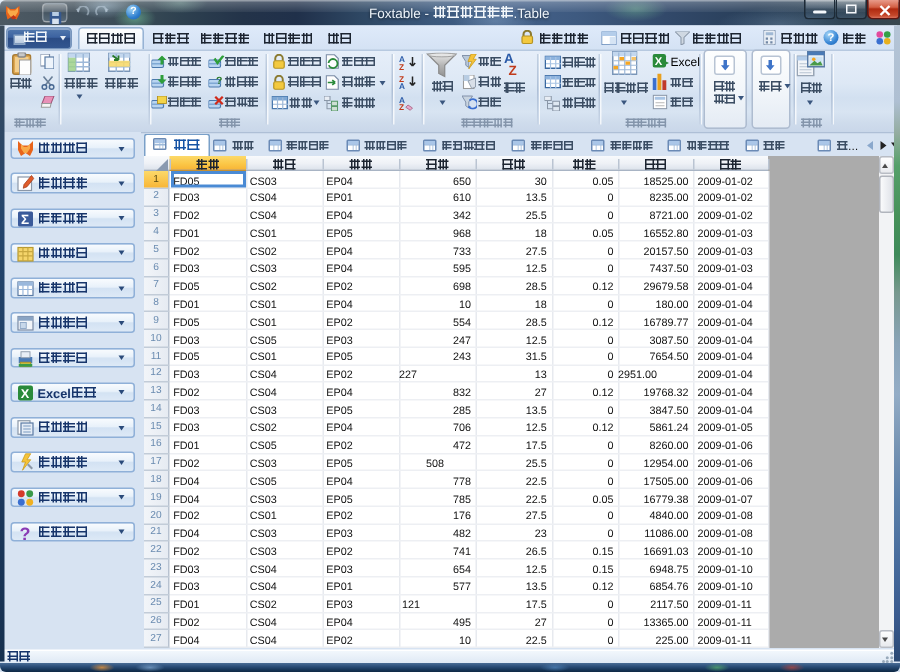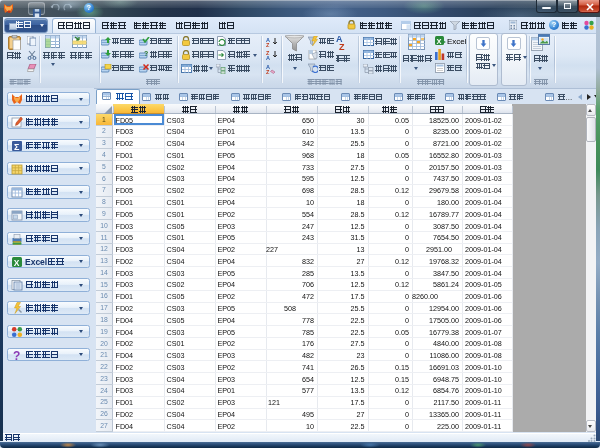--- a/index.html
+++ b/index.html
@@ -52,20 +52,21 @@
       </svg></div>
     <svg class="abs" style="left:50px;top:4px" width="10" height="8" viewBox="0 0 10 8">
       <path d="M8 6 A3.5 3.5 0 1 0 2 4" fill="none" stroke="rgba(190,205,220,.55)" stroke-width="1.2"></path>
       <path d="M0.5 2 L3.5 1.5 L2.5 4.5 Z" fill="rgba(190,205,220,.55)"></path>
     </svg>
     <svg class="abs" style="left:63px;top:4px" width="10" height="8" viewBox="0 0 10 8">
       <path d="M2 6 A3.5 3.5 0 1 1 8 4" fill="none" stroke="rgba(190,205,220,.55)" stroke-width="1.2"></path>
       <path d="M9.5 2 L6.5 1.5 L7.5 4.5 Z" fill="rgba(190,205,220,.55)"></path>
     </svg>
     <div class="abs" style="left:84px;top:3px;width:10px;height:10px;border-radius:50%;background:radial-gradient(circle at 35% 30%,#9fd4f5,#2f7fd0 60%,#1a5ca8);color:#fff;font-size:7px;font-weight:bold;text-align:center;line-height:10px">?</div>
+    <div class="t white" style="left:246px;top:4px;font-size:9px;color:#eef4fa;text-shadow:0 1px 2px rgba(0,0,0,.6)">Foxtable - <i class="k v1"></i><i class="k v0"></i><i class="k v1"></i><i class="k v0"></i><i class="k v2"></i><i class="k v2"></i>.Table</div>
     <div class="abs" style="left:536px;top:0;width:21px;height:13px;border:1px solid #1d2a36;border-top:none;border-radius:0 0 3px 3px;background:linear-gradient(rgba(255,255,255,.3),rgba(130,150,170,.15) 45%,rgba(40,60,80,.3) 50%,rgba(90,115,140,.3))">
 <div style="position:absolute;left:5px;top:7px;width:9px;height:2px;background:#f5f8fb;border-radius:1px"></div>
     </div>
     <div class="abs" style="left:557px;top:0;width:21px;height:13px;border:1px solid #1d2a36;border-top:none;border-radius:0 0 3px 3px;background:linear-gradient(rgba(255,255,255,.3),rgba(130,150,170,.15) 45%,rgba(40,60,80,.3) 50%,rgba(90,115,140,.3))">
 <div style="position:absolute;left:6px;top:3px;width:7px;height:6px;border:1px solid #f5f8fb;background:rgba(255,255,255,.15)"></div>
     </div>
     <div class="abs" style="left:578px;top:0;width:22px;height:13px;border:1px solid #5d1510;border-top:none;border-radius:0 0 3px 4px;background:linear-gradient(#e89b8a,#d35f44 40%,#b02a10 50%,#c4472a 85%,#d8705a);color:#fff;font-size:9px;font-weight:bold;">
 <svg width="8" height="8" viewBox="0 0 8 8" style="margin:3px 0 0 7px">
         <path d="M1 1 L7 7 M7 1 L1 7" stroke="#fff" stroke-width="1.6"></path>
       </svg></div>
@@ -646,21 +647,21 @@
     <div class="t" style="left:465px;top:234.29999999999998px;font-size:7.2px;color:#111">2009-01-04</div>
     <div class="abs" style="left:113px;top:254.45999999999998px;width:399px;height:1px;background:#edeff3"></div>
     <div class="abs" style="left:96px;top:254.45999999999998px;width:17px;height:1px;background:#c2ccd8"></div>
     <div class="t" style="left:96px;top:246.27999999999997px;width:16px;text-align:center;font-size:6.8px;color:#6a8bb0">12</div>
     <div class="t" style="left:115.5px;top:246.07999999999998px;font-size:7.2px;color:#111">FD03</div>
     <div class="t" style="left:166.5px;top:246.07999999999998px;font-size:7.2px;color:#111">CS04</div>
     <div class="t" style="left:217.5px;top:246.07999999999998px;font-size:7.2px;color:#111">EP02</div>
     <div class="t" style="left:266px;top:246.07999999999998px;width:48px;text-align:left;font-size:7.2px;color:#111">227</div>
     <div class="t" style="left:317px;top:246.07999999999998px;width:47.5px;text-align:right;font-size:7.2px;color:#111">13</div>
     <div class="t" style="left:367.5px;top:246.07999999999998px;width:41.5px;text-align:right;font-size:7.2px;color:#111">0</div>
-    <div class="t" style="left:412px;top:246.07999999999998px;width:54px;text-align:center;font-size:7.2px;color:#111">2951.00</div>
+    <div class="t" style="left:412px;top:246.07999999999998px;width:54px;text-align:left;font-size:7.2px;color:#111">2951.00</div>
     <div class="t" style="left:465px;top:246.07999999999998px;font-size:7.2px;color:#111">2009-01-04</div>
     <div class="abs" style="left:113px;top:266.23999999999995px;width:399px;height:1px;background:#edeff3"></div>
     <div class="abs" style="left:96px;top:266.23999999999995px;width:17px;height:1px;background:#c2ccd8"></div>
     <div class="t" style="left:96px;top:258.06px;width:16px;text-align:center;font-size:6.8px;color:#6a8bb0">13</div>
     <div class="t" style="left:115.5px;top:257.85999999999996px;font-size:7.2px;color:#111">FD02</div>
     <div class="t" style="left:166.5px;top:257.85999999999996px;font-size:7.2px;color:#111">CS04</div>
     <div class="t" style="left:217.5px;top:257.85999999999996px;font-size:7.2px;color:#111">EP04</div>
     <div class="t" style="left:266px;top:257.85999999999996px;width:48px;text-align:right;font-size:7.2px;color:#111">832</div>
     <div class="t" style="left:317px;top:257.85999999999996px;width:47.5px;text-align:right;font-size:7.2px;color:#111">27</div>
     <div class="t" style="left:367.5px;top:257.85999999999996px;width:41.5px;text-align:right;font-size:7.2px;color:#111">0.12</div>
@@ -690,21 +691,21 @@
     <div class="t" style="left:465px;top:281.41999999999996px;font-size:7.2px;color:#111">2009-01-05</div>
     <div class="abs" style="left:113px;top:301.5799999999999px;width:399px;height:1px;background:#edeff3"></div>
     <div class="abs" style="left:96px;top:301.5799999999999px;width:17px;height:1px;background:#c2ccd8"></div>
     <div class="t" style="left:96px;top:293.4px;width:16px;text-align:center;font-size:6.8px;color:#6a8bb0">16</div>
     <div class="t" style="left:115.5px;top:293.19999999999993px;font-size:7.2px;color:#111">FD01</div>
     <div class="t" style="left:166.5px;top:293.19999999999993px;font-size:7.2px;color:#111">CS05</div>
     <div class="t" style="left:217.5px;top:293.19999999999993px;font-size:7.2px;color:#111">EP02</div>
     <div class="t" style="left:266px;top:293.19999999999993px;width:48px;text-align:right;font-size:7.2px;color:#111">472</div>
     <div class="t" style="left:317px;top:293.19999999999993px;width:47.5px;text-align:right;font-size:7.2px;color:#111">17.5</div>
     <div class="t" style="left:367.5px;top:293.19999999999993px;width:41.5px;text-align:right;font-size:7.2px;color:#111">0</div>
-    <div class="t" style="left:412px;top:293.19999999999993px;width:47px;font-size:7.2px;color:#111">8260.00</div>
+    <div class="t" style="left:412px;top:293.19999999999993px;width:47px;text-align:right;font-size:7.2px;color:#111">8260.00</div>
     <div class="t" style="left:465px;top:293.19999999999993px;font-size:7.2px;color:#111">2009-01-06</div>
     <div class="abs" style="left:113px;top:313.35999999999996px;width:399px;height:1px;background:#edeff3"></div>
     <div class="abs" style="left:96px;top:313.35999999999996px;width:17px;height:1px;background:#c2ccd8"></div>
     <div class="t" style="left:96px;top:305.18px;width:16px;text-align:center;font-size:6.8px;color:#6a8bb0">17</div>
     <div class="t" style="left:115.5px;top:304.97999999999996px;font-size:7.2px;color:#111">FD02</div>
     <div class="t" style="left:166.5px;top:304.97999999999996px;font-size:7.2px;color:#111">CS03</div>
     <div class="t" style="left:217.5px;top:304.97999999999996px;font-size:7.2px;color:#111">EP05</div>
     <div class="t" style="left:266px;top:304.97999999999996px;width:48px;text-align:center;font-size:7.2px;color:#111">508</div>
     <div class="t" style="left:317px;top:304.97999999999996px;width:47.5px;text-align:right;font-size:7.2px;color:#111">25.5</div>
     <div class="t" style="left:367.5px;top:304.97999999999996px;width:41.5px;text-align:right;font-size:7.2px;color:#111">0</div>

